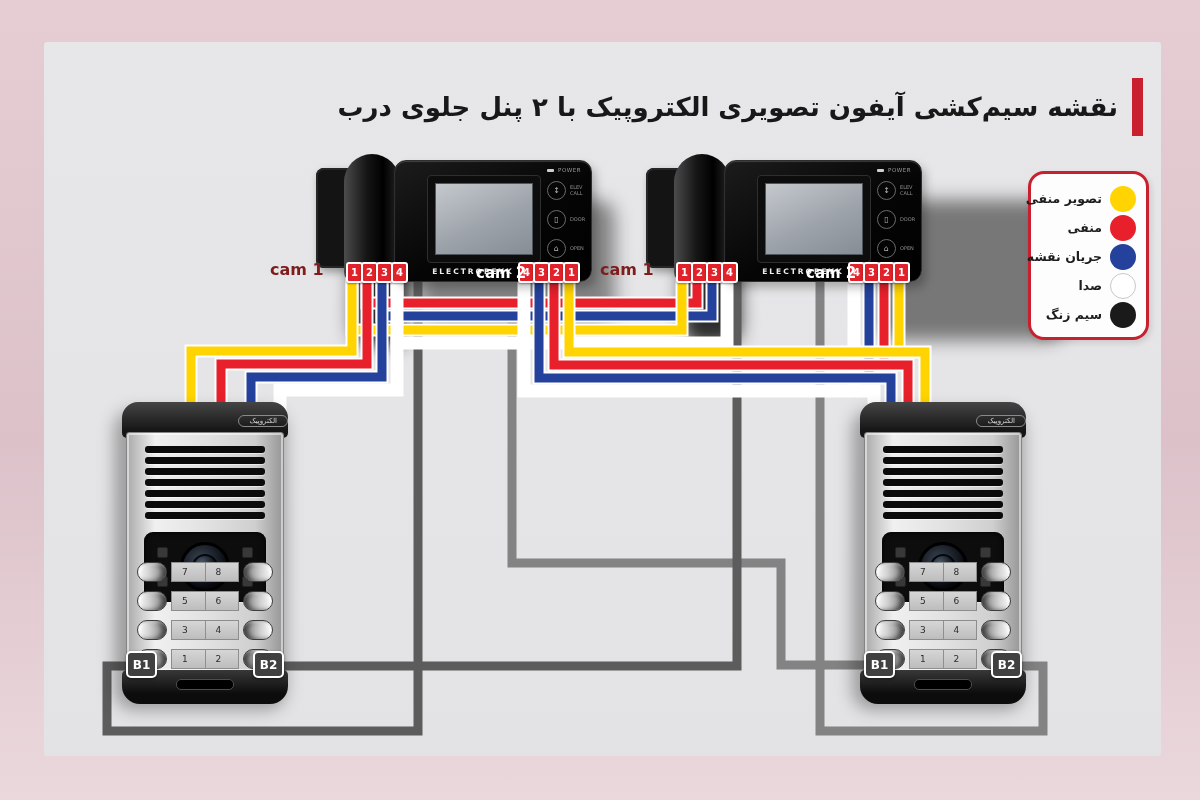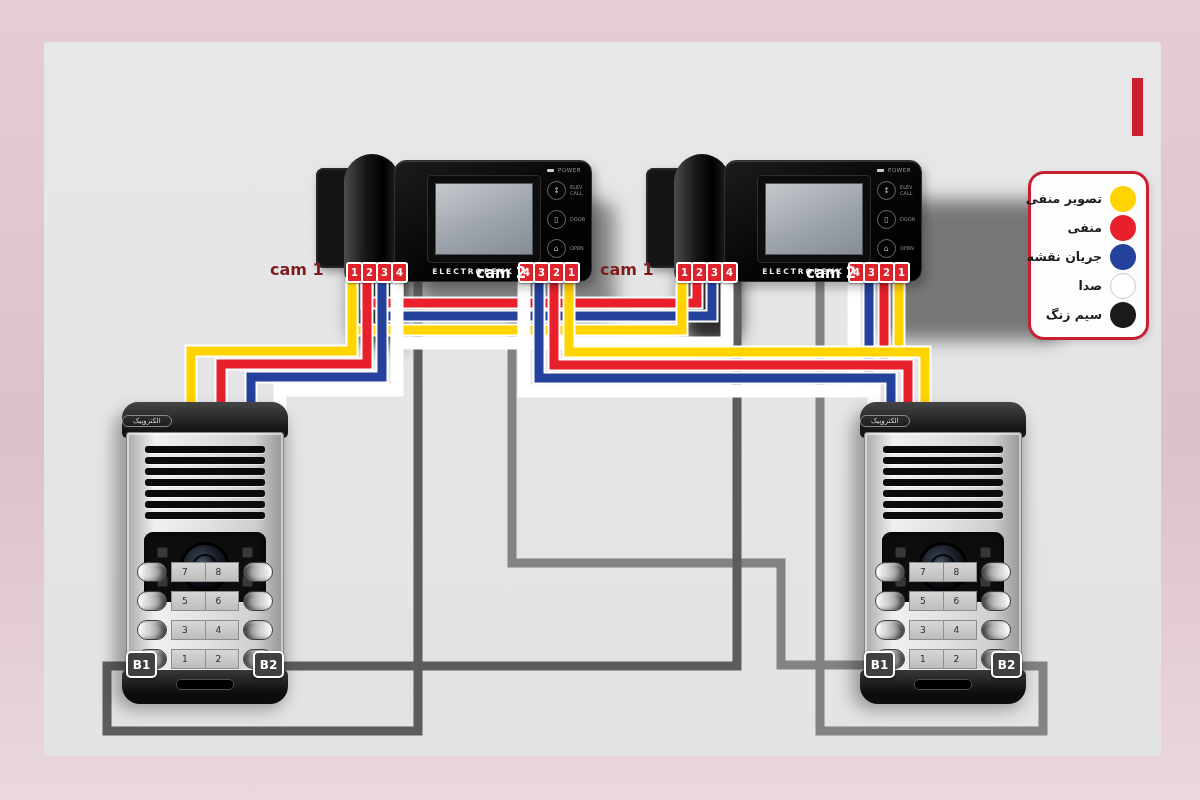--- a/index.html
+++ b/index.html
@@ -63,21 +63,21 @@
     border-radius:3px;color:#fff;font-size:10px;font-weight:bold;display:flex;align-items:center;
     justify-content:center;box-sizing:content-box;box-shadow:0 1px 2px rgba(0,0,0,.4);z-index:12;}
   .cam-label-1{position:absolute;left:-46px;top:108px;font-size:16px;font-weight:bold;color:#7f1d1d;}
   .cam-label-2{position:absolute;left:160px;top:112px;font-size:15px;font-weight:bold;color:#fff;z-index:13;}
   
   .door-panel{position:absolute;width:166px;height:302px;z-index:10;}
   .dp-shadow{position:absolute;left:-8px;top:8px;width:172px;height:300px;border-radius:20px;
     background:rgba(25,25,25,.35);filter:blur(8px);z-index:-1;}
   .dp-topcap{position:absolute;left:0;top:0;width:166px;height:36px;
     background:linear-gradient(180deg,#454545 0%,#151515 80%);
-    border-radius:16px 16px 5px 5px;display:flex;justify-content:flex-start;align-items:center;}
+    border-radius:16px 16px 5px 5px;display:flex;justify-content:flex-end;align-items:center;}
   .dp-brandpill{border:1px solid #8a8a8a;border-radius:7px;padding:1px 10px;color:#d8d8d8;
     font-size:7px;direction:rtl;line-height:1.2;margin-top:2px;}
   .dp-body{position:absolute;left:4px;top:30px;width:158px;height:240px;box-sizing:border-box;
     background:linear-gradient(90deg,#a9a9a9 0%,#f0f0f0 18%,#e2e2e2 50%,#cfcfcf 82%,#969696 100%);
     border:1px solid #858585;border-radius:3px;
     box-shadow:inset 0 0 0 2px rgba(255,255,255,.5);}
   .dp-grille{position:absolute;left:18px;right:18px;top:13px;}
   .dp-slat{height:7px;background:#0b0b0b;border-radius:3px;margin-bottom:4px;
     box-shadow:0 1px 0 rgba(255,255,255,.55);}
   .dp-cam{position:absolute;left:17px;right:17px;top:99px;height:70px;background:#0d0d0d;
@@ -160,20 +160,21 @@
     <path d="M397,268 V390 H280 V435" stroke="#ffffff" stroke-width="9"></path>
   <path d="M382,268 V377 H251 V435" stroke="#ffffff" stroke-width="13"></path>
     <path d="M382,268 V377 H251 V435" stroke="#24419b" stroke-width="9"></path>
   <path d="M367,268 V364 H221 V435" stroke="#ffffff" stroke-width="13"></path>
     <path d="M367,268 V364 H221 V435" stroke="#e7202b" stroke-width="9"></path>
   <path d="M352,268 V351 H191 V435" stroke="#ffffff" stroke-width="13"></path>
     <path d="M352,268 V351 H191 V435" stroke="#ffd400" stroke-width="9"></path>
 </svg>
 
 <div class="title-wrap">
+  <span class="title-text">نقشه سیم‌کشی آیفون تصویری الکتروپیک با ۲ پنل جلوی درب</span>
   <span class="title-bar" style="background: rgb(200, 32, 47);"></span>
 </div>
 
 <div class="legend">
   <div>
       <div class="leg-row">
         <span class="leg-dot" style="background: rgb(255, 212, 0);"></span>
         <span class="leg-label">تصویر منفی</span>
       </div>
       <div class="leg-row">

